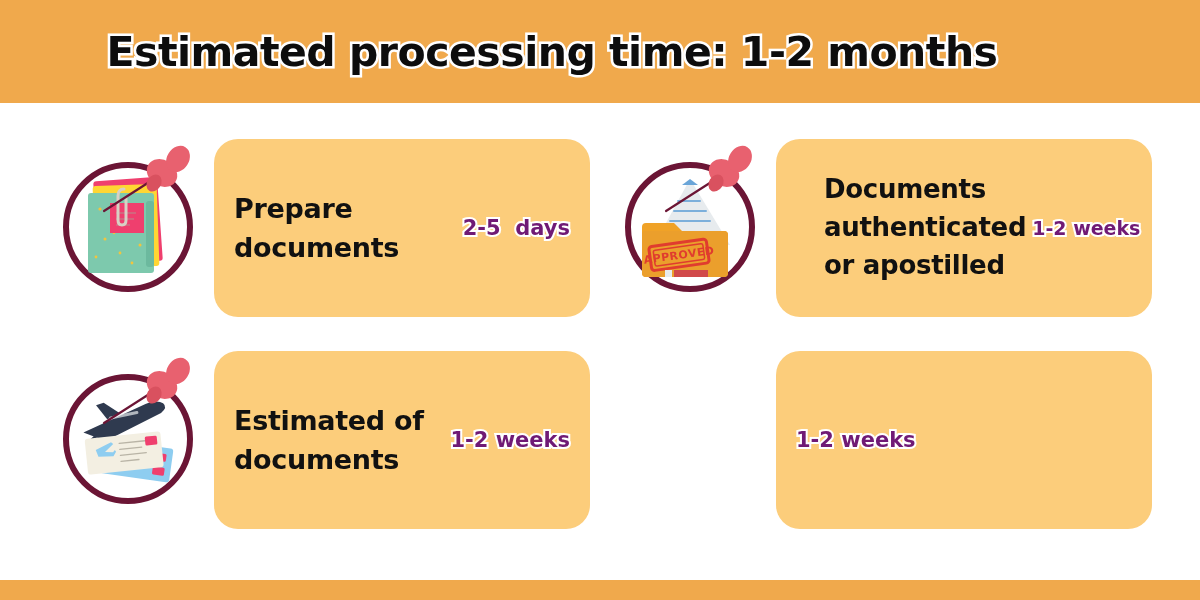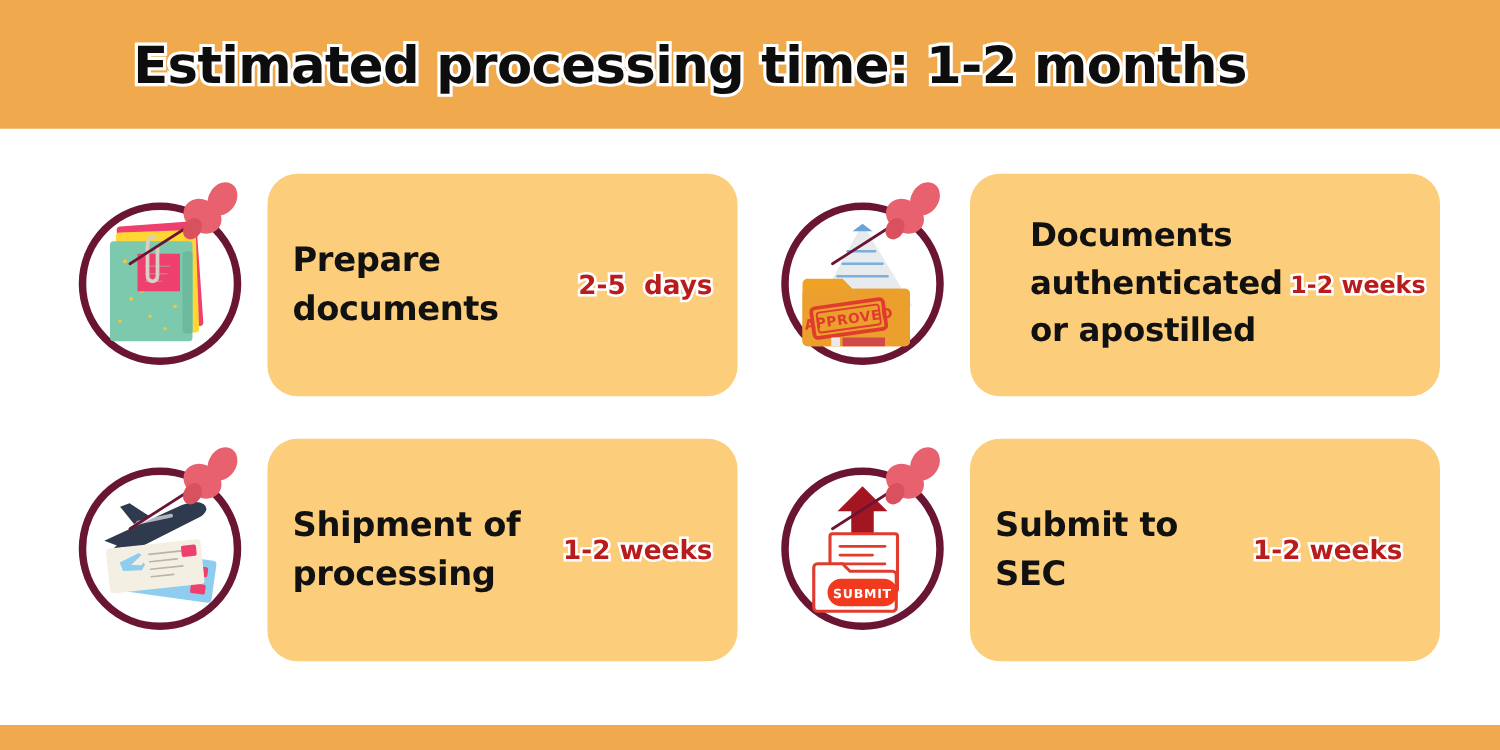--- a/index.html
+++ b/index.html
@@ -94,21 +94,21 @@
     font-size: 27px;
     font-weight: 800;
     color: #111111;
     line-height: 1.45;
     letter-spacing: -0.3px;
     max-width: 235px;
   }
   .duration {
     font-size: 21px;
     font-weight: 800;
-    color: #b91c1c;
+    color: #701a75;
     -webkit-text-stroke: 4px #ffffff;
     paint-order: stroke fill;
     white-space: pre;
     flex: none;
   }
   .step-r1c2 .step-label { font-size: 26px; max-width: 250px; margin-left: 28px; }
   .step-r1c2 .duration { font-size: 19px; }
   .step-r2c2 .duration { margin-right: 10px; }
 
   
@@ -251,56 +251,29 @@
         <g>
           <line x1="54" y1="84" x2="104" y2="52" stroke="#6b1535" stroke-width="2.2" stroke-linecap="round"></line>
           <ellipse cx="112" cy="46" rx="16" ry="13" fill="#e8616f" transform="rotate(32 112 46)"></ellipse>
           <ellipse cx="128" cy="32" rx="11" ry="14" fill="#e8616f" transform="rotate(32 128 32)"></ellipse>
           <ellipse cx="104" cy="56" rx="7" ry="9" fill="#d9515f" transform="rotate(32 104 56)"></ellipse>
         </g>
       </svg>
     </div>
     <div class="card">
       <div class="card-inner">
-        <div class="step-label">Shipment of processing</div>
+        <div class="step-label">Estimated of documents</div>
         <div class="duration">1-2 weeks</div>
       </div>
     </div>
   </div>
 
   <div class="step step-r2c2">
-    <div class="medallion">
-      <svg width="170" height="180" viewBox="0 0 170 180">
-        <circle cx="78" cy="100" r="62" fill="#ffffff" stroke="#6b1535" stroke-width="6"></circle>
-
-        <path d="M78 50 l20 20 h-11 v20 h-18 v-20 h-11 z" fill="#a31621"></path>
-
-        <rect x="52" y="88" width="54" height="46" rx="2" fill="#ffffff" stroke="#e03c2e" stroke-width="2.5"></rect>
-        <g stroke="#e03c2e" stroke-width="2.2" stroke-linecap="round">
-          <line x1="60" y1="98" x2="96" y2="98"></line>
-          <line x1="60" y1="105" x2="86" y2="105"></line>
-          <line x1="60" y1="112" x2="96" y2="112"></line>
-        </g>
-
-        <path d="M42 112 h20 l6 6 h34 a3 3 0 0 1 3 3 v26 a3 3 0 0 1 -3 3 h-60 a3 3 0 0 1 -3 -3 v-32 a3 3 0 0 1 3 -3 z" fill="#ffffff" stroke="#e03c2e" stroke-width="2.5"></path>
-
-        <rect x="50" y="124" width="56" height="22" rx="11" fill="#f0391d"></rect>
-        <text x="78" y="139" font-family="'DejaVu Sans',sans-serif" font-size="10" font-weight="bold" fill="#ffffff" text-anchor="middle" letter-spacing="0.6">SUBMIT</text>
-
-        <g>
-          <line x1="54" y1="84" x2="104" y2="52" stroke="#6b1535" stroke-width="2.2" stroke-linecap="round"></line>
-          <ellipse cx="112" cy="46" rx="16" ry="13" fill="#e8616f" transform="rotate(32 112 46)"></ellipse>
-          <ellipse cx="128" cy="32" rx="11" ry="14" fill="#e8616f" transform="rotate(32 128 32)"></ellipse>
-          <ellipse cx="104" cy="56" rx="7" ry="9" fill="#d9515f" transform="rotate(32 104 56)"></ellipse>
-        </g>
-      </svg>
-    </div>
-    <div class="card">
-      <div class="card-inner">
-        <div class="step-label">Submit to SEC</div>
+    <div class="card">
+      <div class="card-inner">
         <div class="duration">1-2 weeks</div>
       </div>
     </div>
   </div>
 
 </div>
 
 <div class="band band-bottom"></div>
 
 </body></html>

